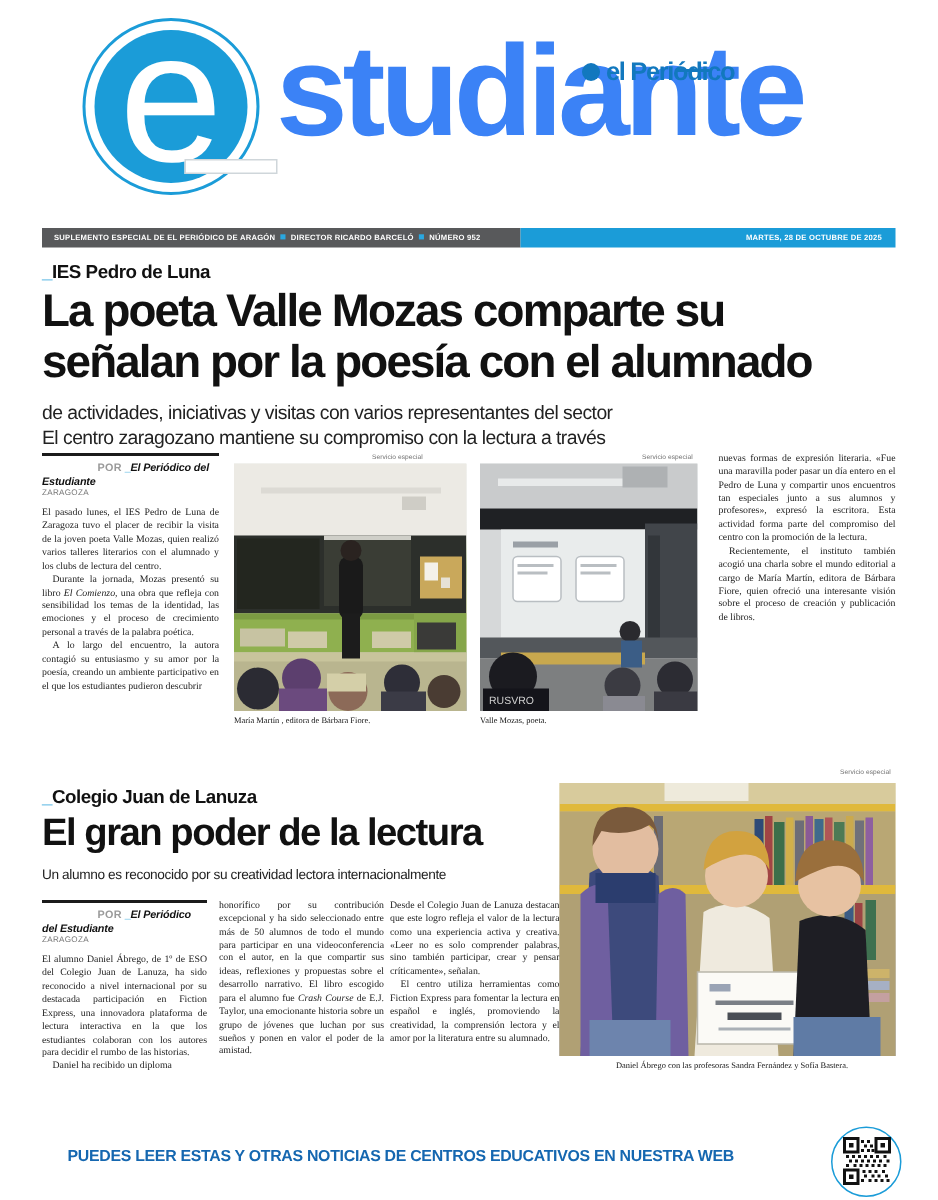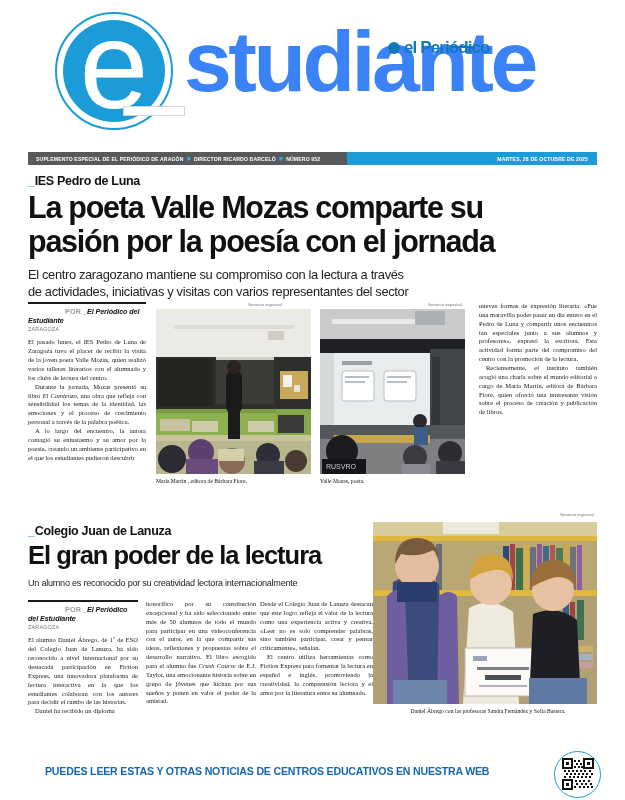--- a/index.html
+++ b/index.html
@@ -179,25 +179,25 @@
     </div>
     <div class="right">
       <span>MARTES, 28 DE OCTUBRE DE 2025</span>
     </div>
   </div>
 
   <div class="art1">
     <div class="kicker"><span class="u">_</span><span>IES Pedro de Luna</span></div>
     <div class="headline">
       <div>La poeta Valle Mozas comparte su</div>
-      <div>pasión por la poesía con el jornada</div>
+      <div>señalan por la poesía con el alumnado</div>
     </div>
     <div class="subhead">
+      <div>de actividades, iniciativas y visitas con varios representantes del sector</div>
       <div>El centro zaragozano mantiene su compromiso con la lectura a través</div>
-      <div>de actividades, iniciativas y visitas con varios representantes del sector</div>
     </div>
   </div>
 
   <div class="a1-body">
 
     <div class="col-left">
       <div class="rule"></div>
       <div class="byline">
         <span class="por">POR</span>
         <span class="u" style="color:#1b9cd8;font-weight:700">_</span><span class="name">El Periódico del Estudiante</span>

